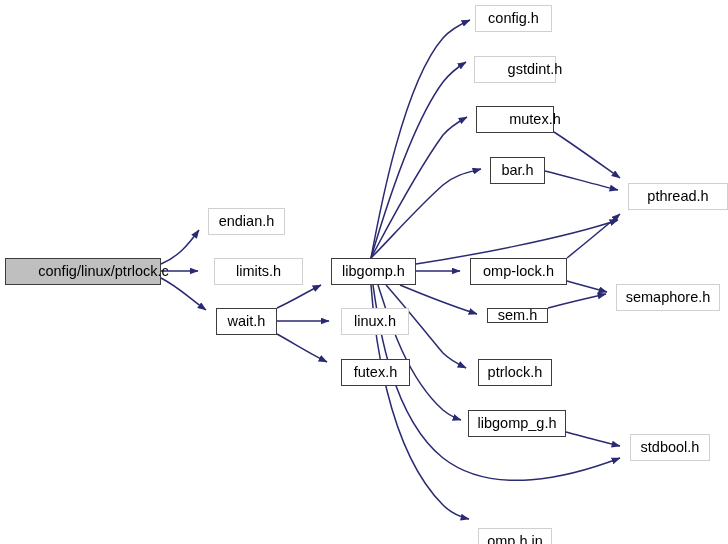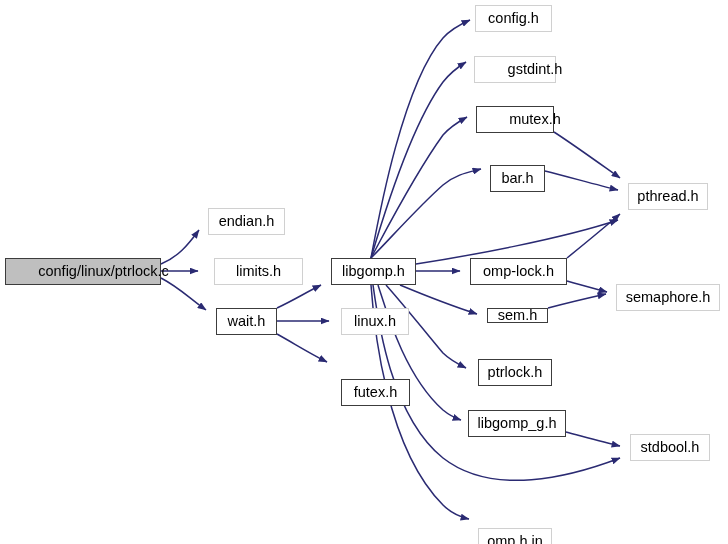--- a/index.html
+++ b/index.html
@@ -100,51 +100,51 @@
       </div>
       <div class="node internal" style="left: 216px; top: 308px; width: 61px; height: 27px;">
         <span>wait.h</span>
       </div>
       <div class="node internal" style="left: 331px; top: 258px; width: 85px; height: 27px;">
         <span>libgomp.h</span>
       </div>
       <div class="node external" style="left: 341px; top: 308px; width: 68px; height: 27px;">
         <span>linux.h</span>
       </div>
-      <div class="node internal" style="left: 341px; top: 359px; width: 69px; height: 27px; margin-top: 20px;">
+      <div class="node internal" style="left: 341px; top: 359px; width: 69px; height: 27px;">
         <span>futex.h</span>
       </div>
       <div class="node external" style="left: 475px; top: 5px; width: 77px; height: 27px;">
         <span>config.h</span>
       </div>
       <div class="node external" style="left: 474px; top: 56px; width: 82px; height: 27px; padding-left: 40px;">
         <span>gstdint.h</span>
       </div>
       <div class="node internal" style="left: 476px; top: 106px; width: 78px; height: 27px; padding-left: 40px;">
         <span>mutex.h</span>
       </div>
-      <div class="node internal" style="left: 490px; top: 157px; width: 55px; height: 27px; margin-top: 8px;">
+      <div class="node internal" style="left: 490px; top: 157px; width: 55px; height: 27px;">
         <span>bar.h</span>
       </div>
       <div class="node internal" style="left: 470px; top: 258px; width: 97px; height: 27px;">
         <span>omp-lock.h</span>
       </div>
       <div class="node internal" style="left: 487px; top: 308px; width: 61px; height: 15px;">
         <span>sem.h</span>
       </div>
       <div class="node internal" style="left: 478px; top: 359px; width: 74px; height: 27px;">
         <span>ptrlock.h</span>
       </div>
       <div class="node internal" style="left: 468px; top: 410px; width: 98px; height: 27px;">
         <span>libgomp_g.h</span>
       </div>
       <div class="node external" style="left: 478px; top: 528px; width: 74px; height: 27px; text-decoration: underline;">
         <span>omp.h.in</span>
       </div>
-      <div class="node external" style="left: 628px; top: 183px; width: 80px; height: 27px;">
+      <div class="node external" style="left: 628px; top: 183px; width: 100px; height: 27px;">
         <span>pthread.h</span>
       </div>
       <div class="node external" style="left: 616px; top: 284px; width: 104px; height: 27px;">
         <span>semaphore.h</span>
       </div>
       <div class="node external" style="left: 630px; top: 434px; width: 80px; height: 27px;">
         <span>stdbool.h</span>
       </div>
     </div>
 </div>

